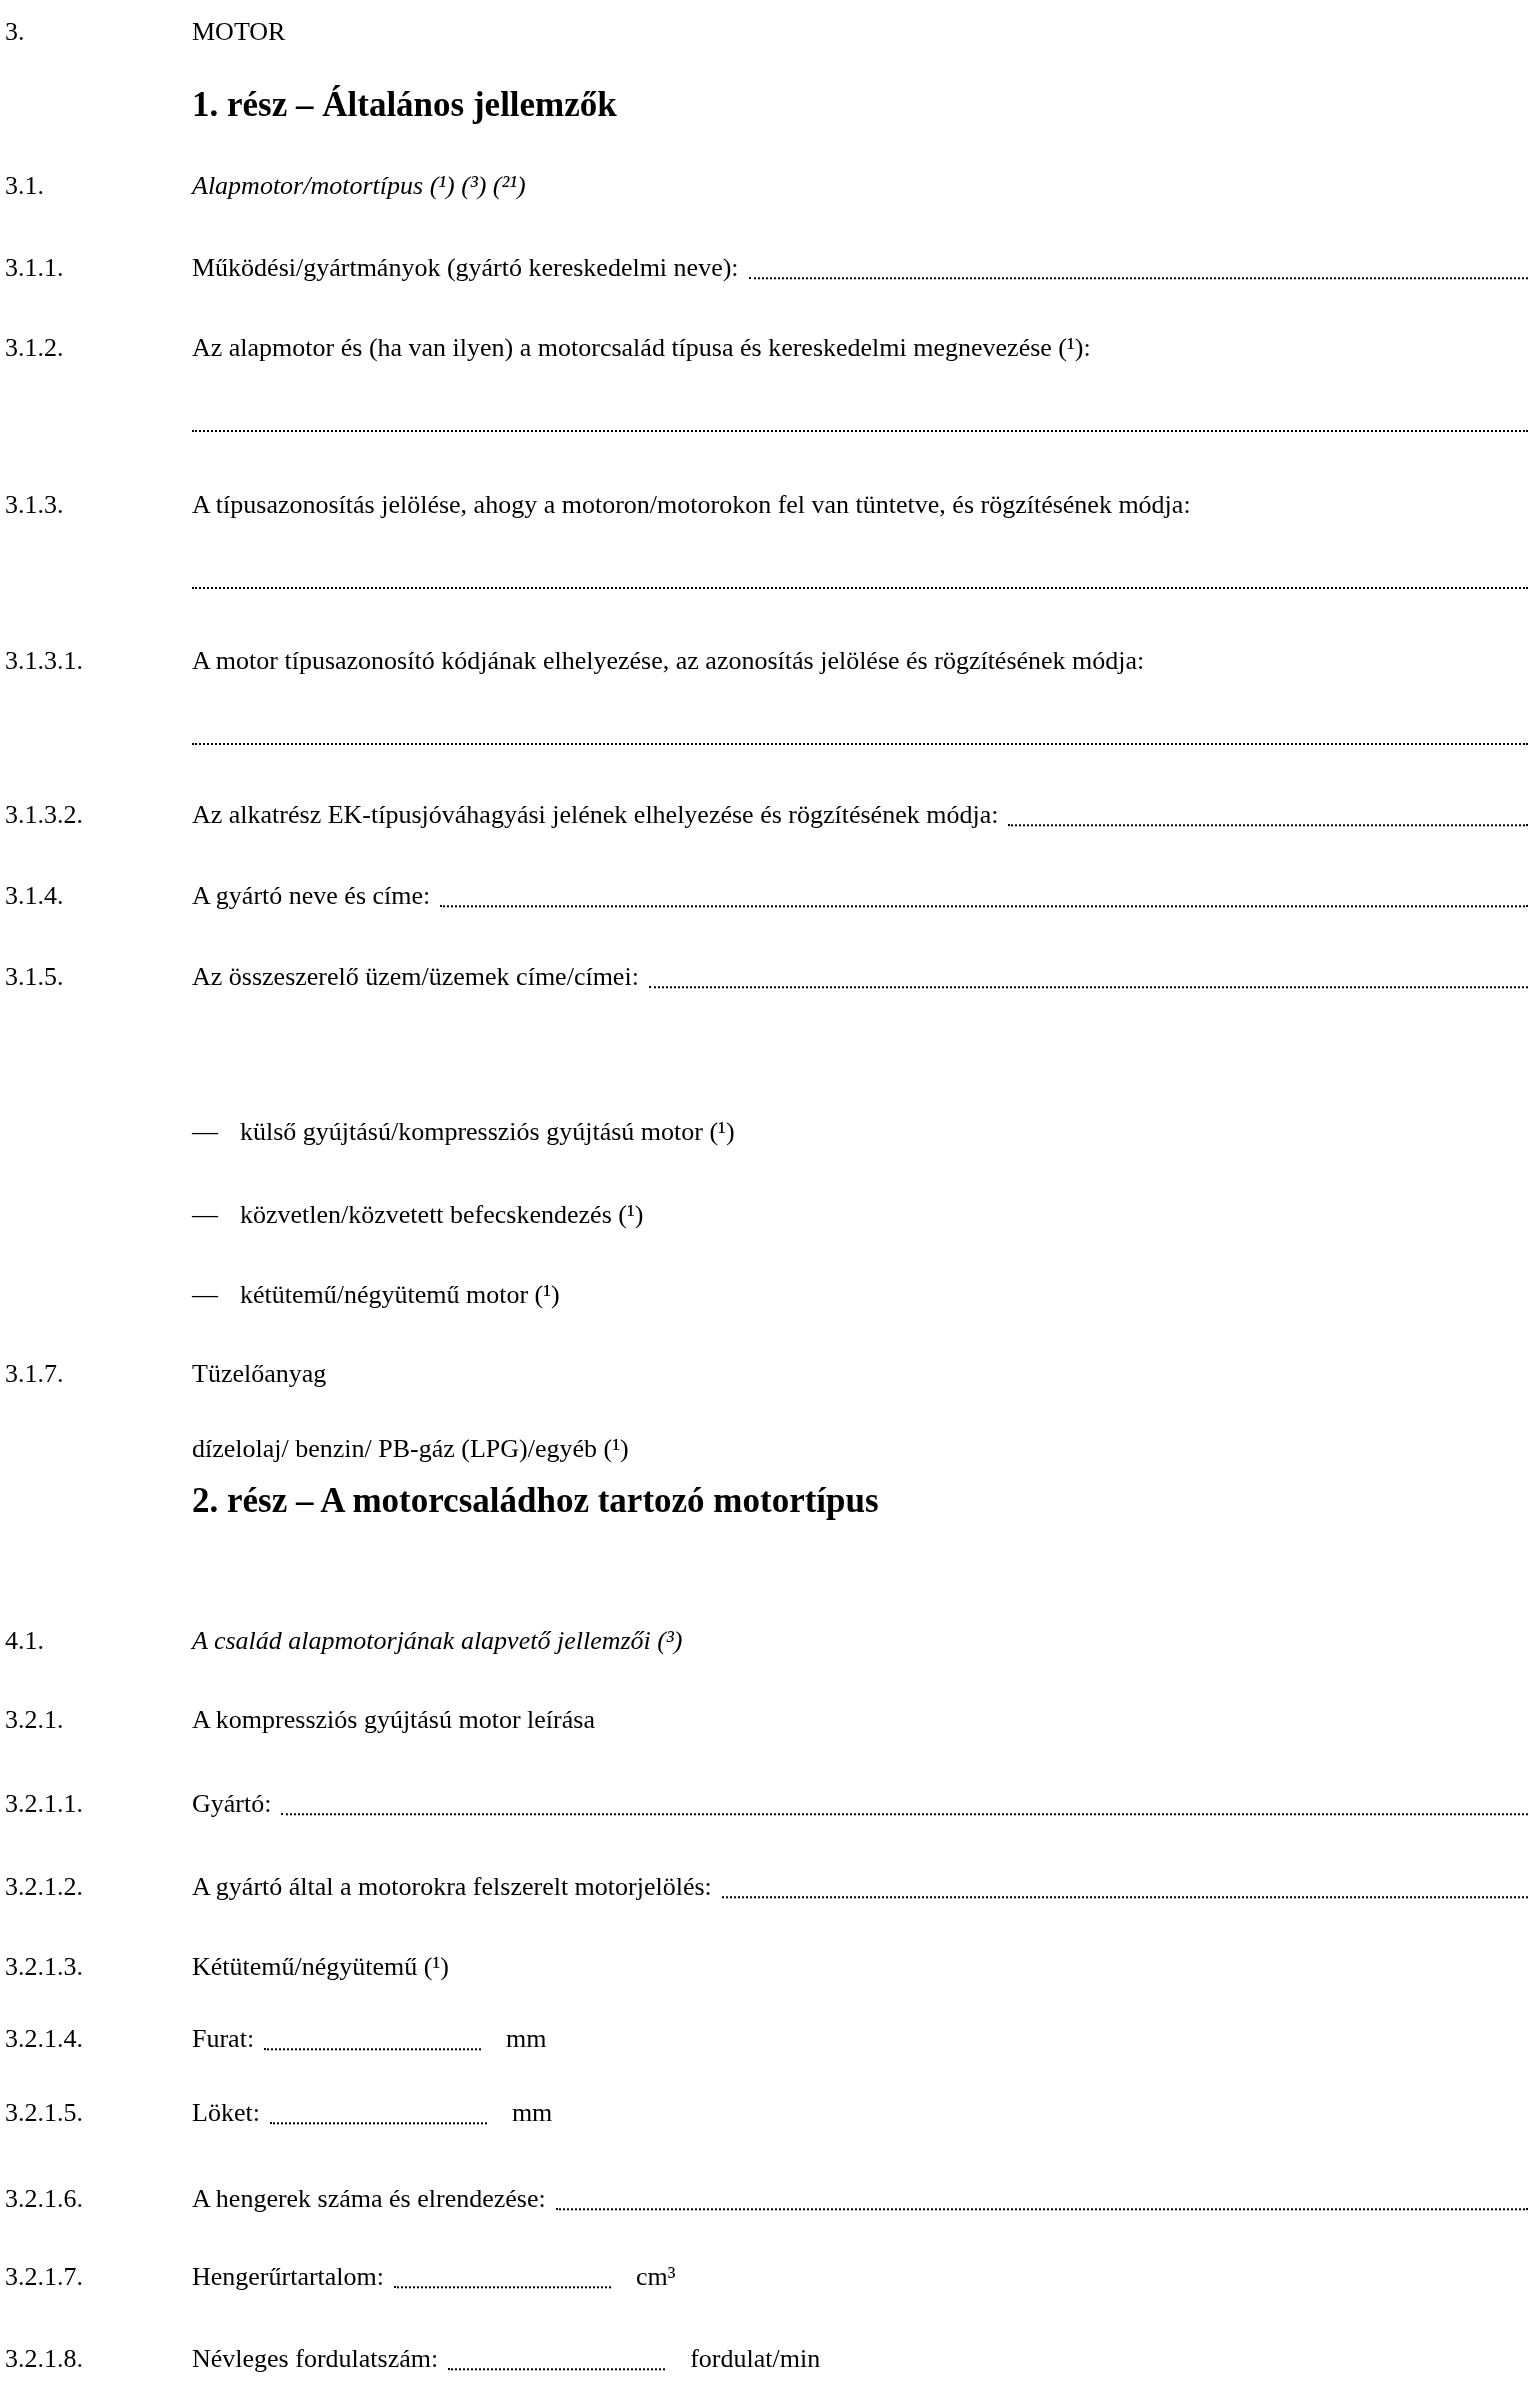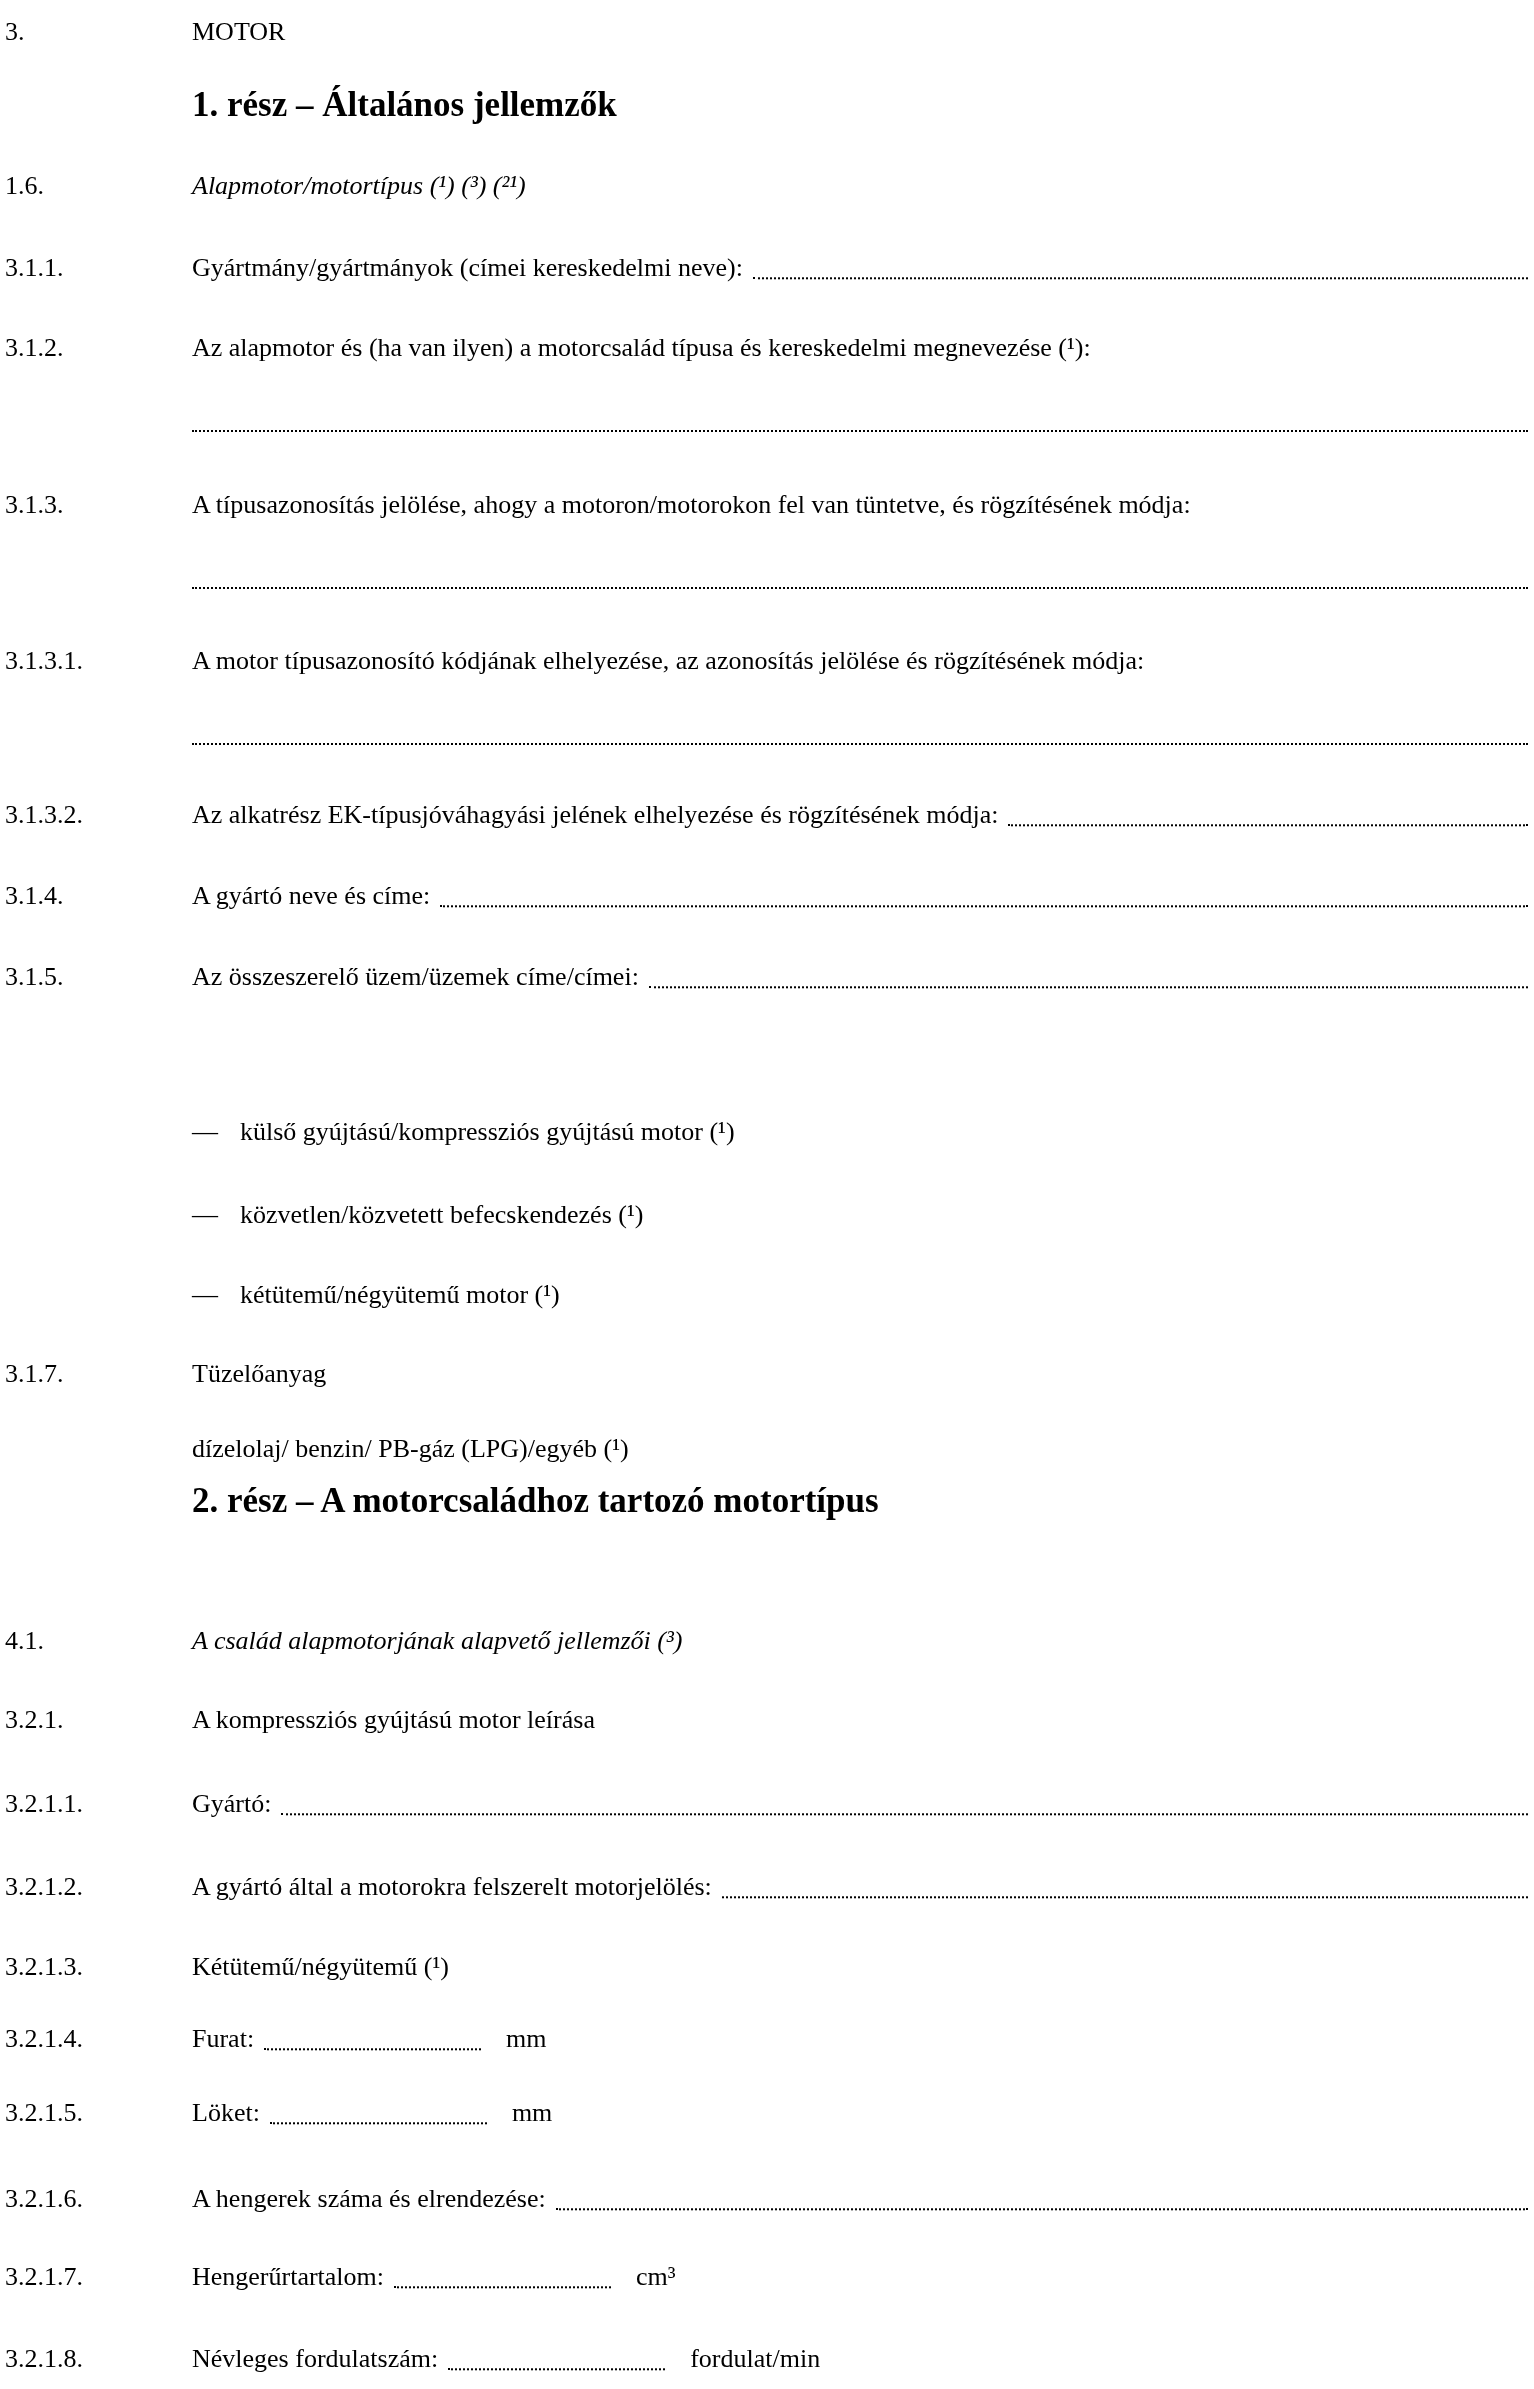--- a/index.html
+++ b/index.html
@@ -82,27 +82,27 @@
   <div class="row" style="top:17.3px">
     <span class="num">3.</span>
     <span class="lbl">MOTOR</span>
   </div>
 
   <div class="row heading" style="top:90px">
     <span class="lbl">1. rész – Általános jellemzők</span>
   </div>
 
   <div class="row" style="top:171px">
-    <span class="num">1.6.</span>
+    <span class="num">3.1.</span>
     <span class="lbl it">Alapmotor/motortípus (¹) (³) (²¹)</span>
   </div>
 
   <div class="row" style="top:253px">
     <span class="num">3.1.1.</span>
-    <span class="lbl">Gyártmány/gyártmányok (címei kereskedelmi neve):</span>
+    <span class="lbl">Működési/gyártmányok (gyártó kereskedelmi neve):</span>
     <span class="leader"></span>
   </div>
 
   <div class="row" style="top:333px">
     <span class="num">3.1.2.</span>
     <span class="lbl">Az alapmotor és (ha van ilyen) a motorcsalád típusa és kereskedelmi megnevezése (¹):</span>
   </div>
 
   <div class="dotline" style="top:430px"></div>
 

